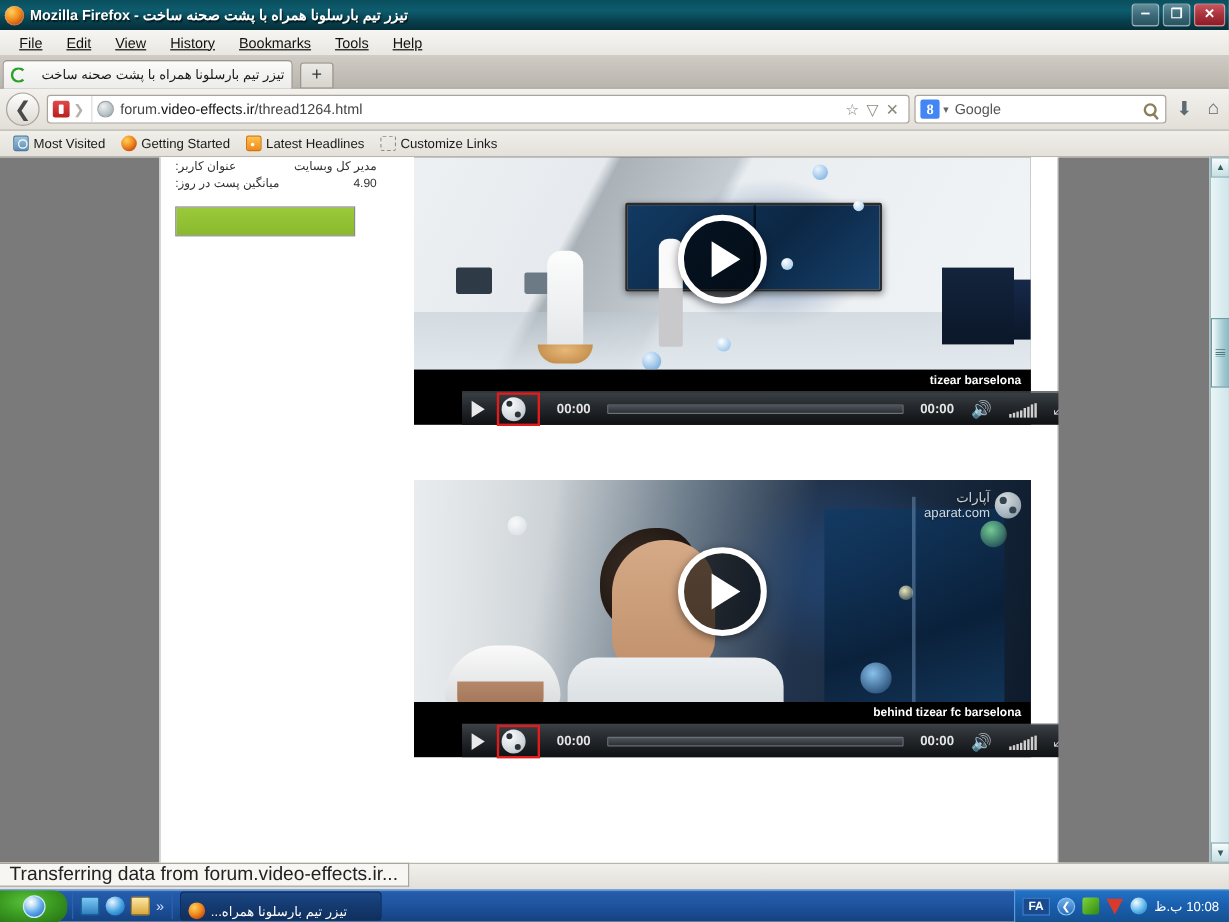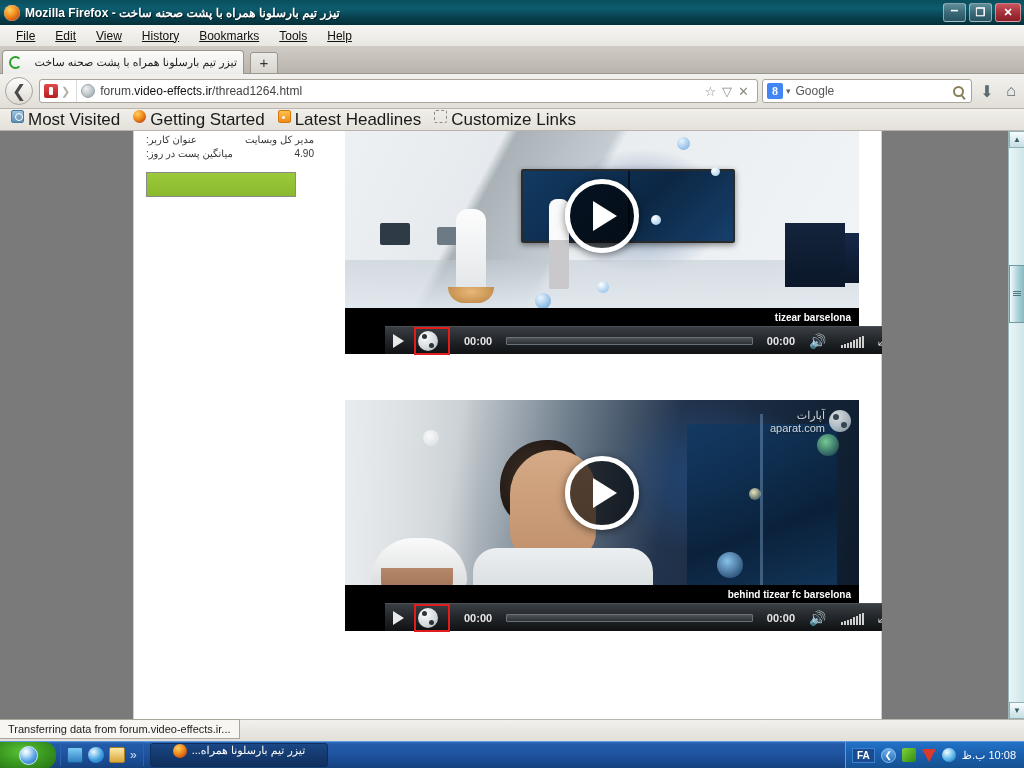--- a/index.html
+++ b/index.html
@@ -148,21 +148,21 @@
   .dl-arrow { width: 22px; text-align: center; color: #5c6a72; font-size: 16px; }
   .home-ic { width: 26px; text-align: center; color: #5c6a72; font-size: 16px; }
 
   
   #bookbar {
     position: absolute; left: 0; top: 109px; width: 1024px; height: 22px;
     background: linear-gradient(to bottom,#f1efea,#e4e1da);
     border-bottom: 1px solid #b9b5ae;
     display: flex; align-items: center; padding-left: 6px; gap: 3px;
   }
-  .bm { display: flex; align-items: flex-start; font-size: 17px; color: #1a1a1a; padding: 1px 5px; }
+  .bm { display: flex; align-items: center; font-size: 11px; color: #1a1a1a; padding: 1px 5px; }
   .bm .bi { width: 13px; height: 13px; margin-right: 4px; border-radius: 2px; flex: 0 0 auto; }
   .bi.most { background: linear-gradient(to bottom,#9fc4dd,#5d8fb7); border:1px solid #4a7ba0;
     position: relative; }
   .bi.most:after { content:""; position:absolute; left:3px; top:2px; width:6px;height:6px;
     border:1.5px solid #fff; border-radius:50%; }
   .bi.ff { border-radius: 50%;
     background: radial-gradient(circle at 35% 30%,#ffd15c 0%,#f08a1e 45%,#c24a12 80%,#7a2a08 100%); }
   .bi.rss { background: linear-gradient(to bottom,#ffc24d,#f08a18); border:1px solid #d4760f;
     position: relative; }
   .bi.rss:after { content:""; position:absolute; left:3px; bottom:3px; width:3px;height:3px;
@@ -427,21 +427,21 @@
   
   #statusbar {
     position: absolute; left: 0; top: 719px; width: 1024px; height: 22px;
     background: linear-gradient(to bottom,#f2f0ec,#e2dfd8);
     border-top: 1px solid #b9b5ae;
   }
   #statuspop {
     position: absolute; left: 0; top: 719px; height: 20px;
     background: #f7f6f3; border: 1px solid #a9a49c; border-left: none;
     padding: 0 8px; display: flex; align-items: center;
-    font-size: 11px; color: #222; justify-content: flex-end;
+    font-size: 16px; color: #222; justify-content: flex-end;
   }
 
   
   #taskbar {
     position: absolute; left: 0; top: 741px; width: 1024px; height: 27px;
     background: linear-gradient(to bottom,#2f6cc0 0%,#245ba9 8%,#1f54a0 45%,#1a4b93 70%,#15427f 100%);
     border-top: 1px solid #5d9ae0;
     display: flex; align-items: center;
   }
   #startbtn {
@@ -464,21 +464,21 @@
   .ql.a { background: linear-gradient(to bottom,#7ecbf5,#2e7fc0); border:1px solid #1d5f96; }
   .ql.ie { border-radius: 50%; background: radial-gradient(circle at 35% 30%,#eaf6ff,#3f9fe0 55%,#1761a5 100%); }
   .ql.c { background: linear-gradient(to bottom,#ffe9a8,#d8a73a); border:1px solid #a97f22; }
   .ql-more { color: #cfe3fb; font-size: 12px; }
   #tasks { display: flex; align-items: center; padding-left: 6px; flex: 1; }
   #task1 {
     height: 24px; min-width: 168px; max-width: 180px;
     background: linear-gradient(to bottom,#1b4b8f,#14archive 0,#123f77 100%);
     background: linear-gradient(to bottom,#1a4785 0%,#143a70 50%,#10305e 100%);
     border: 1px solid #0e2d57; border-radius: 3px;
-    display: flex; align-items: flex-start; padding: 0 22px; gap: 5px;
+    display: flex; align-items: flex-end; padding: 0 6px; gap: 5px;
   }
   #task1 .tico {
     width: 14px; height: 14px; border-radius: 50%; flex: 0 0 auto;
     background: radial-gradient(circle at 35% 30%, #ffd15c 0%, #f08a1e 45%, #c24a12 80%, #7a2a08 100%);
   }
   #task1 .tlab {
     color: #fff; font-size: 11px; white-space: nowrap; overflow: hidden;
     direction: rtl; unicode-bidi: embed;
   }
   #tray {

